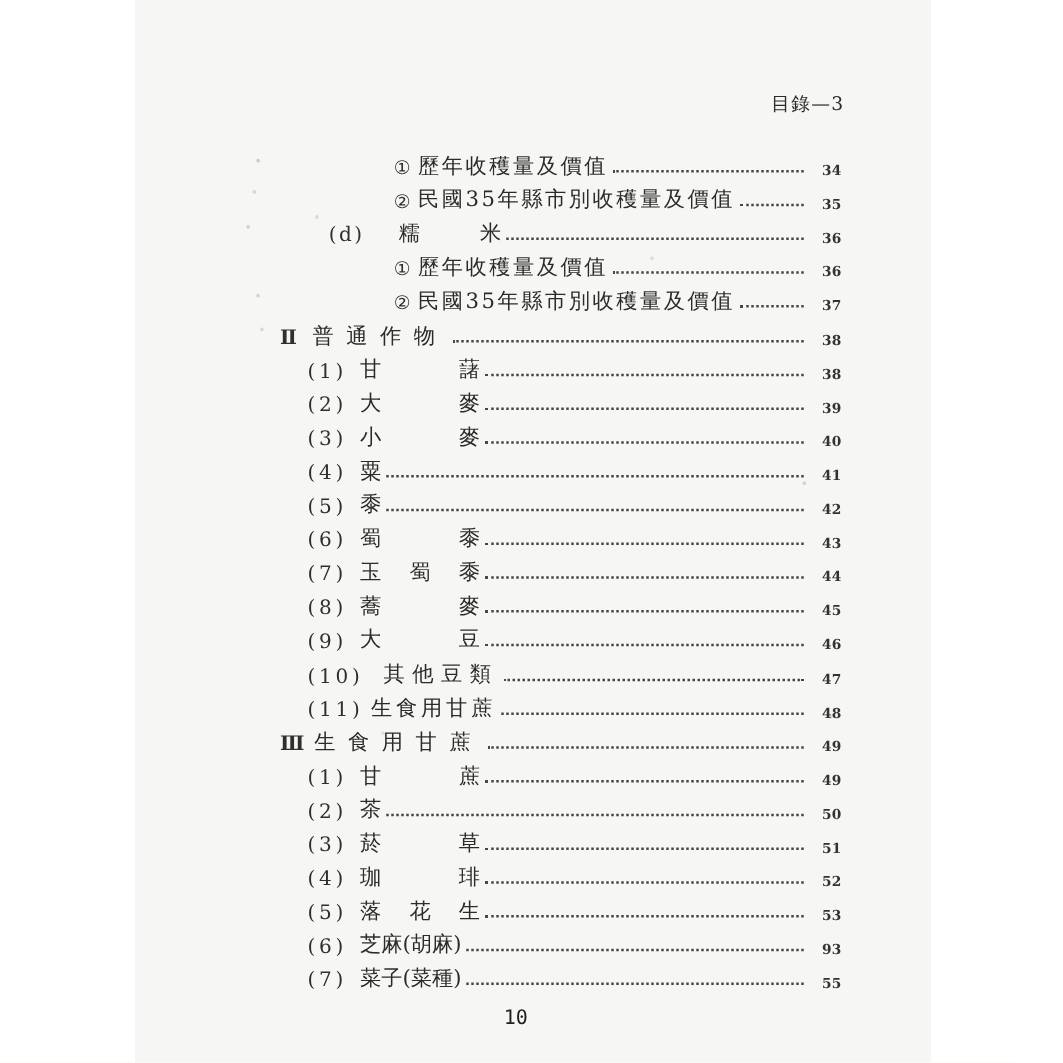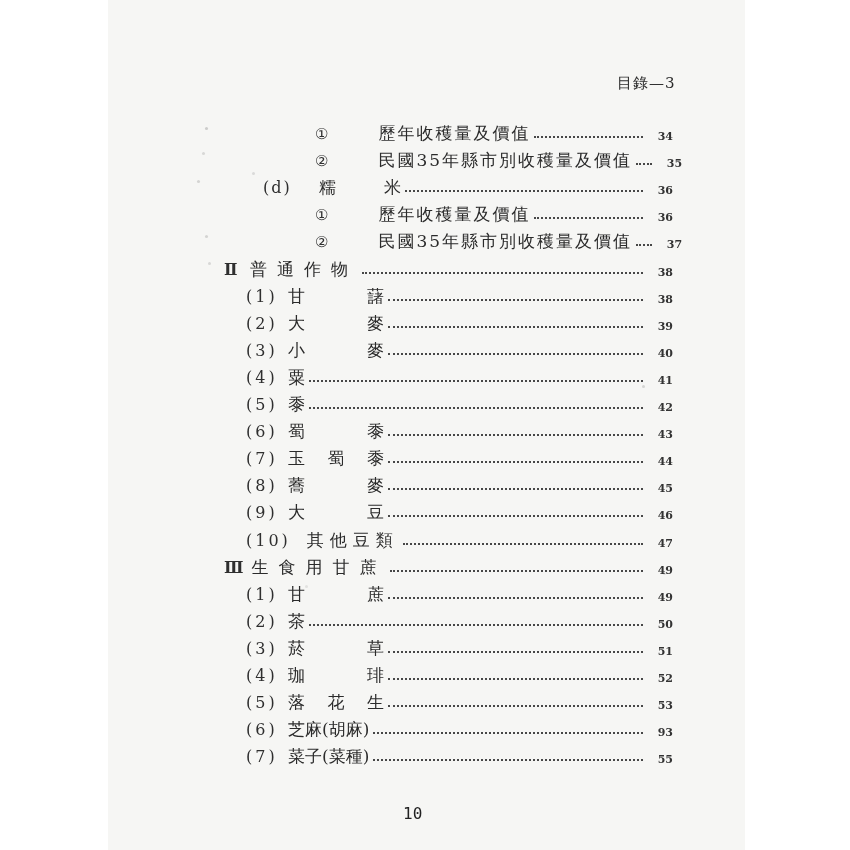--- a/index.html
+++ b/index.html
@@ -76,21 +76,21 @@
 
   .row-item .marker { min-width:36px; letter-spacing:3px; }
   .row-item .title  { margin-left:6px; }
   .row-item .title.spread { width:96px; }
 
   .row-letter .marker { min-width:40px; letter-spacing:2px; }
   .row-letter .title  { margin-left:16px; }
   .row-letter .title.spread { width:82px; }
 
   .row-circled .marker { margin-right:6px; font-size:15px; }
-  .row-circled .title  { letter-spacing:2px;margin-left:44px; }
+  .row-circled .title  { letter-spacing:2px; }
 
   .footer-pagenum {
     position:absolute;
     left:403px; top:804px;
     width:32px;
     font-family:"DejaVu Sans Mono","Liberation Mono",monospace;
     font-size:16px;
     color:#222222;
   }
   .specks {
@@ -235,20 +235,26 @@
       </span>
       <span class="dots"></span>
       <span class="pagenum">46</span>
     </div>
     <div class="toc-row row-item">
       <span class="marker">(10)</span>
       <span class="title" style="letter-spacing: 6px; margin-left: 16px;">其他豆類</span>
       <span class="dots"></span>
       <span class="pagenum">47</span>
     </div>
+    <div class="toc-row row-item">
+      <span class="marker">(11)</span>
+      <span class="title" style="letter-spacing: 3px;">生食用甘蔗</span>
+      <span class="dots"></span>
+      <span class="pagenum">48</span>
+    </div>
     <div class="toc-row row-section">
       <span class="marker">Ⅲ</span>
       <span class="title">生食用甘蔗</span>
       <span class="dots"></span>
       <span class="pagenum">49</span>
     </div>
     <div class="toc-row row-item">
       <span class="marker">(1)</span>
       <span class="title spread">
         <span>甘</span>

